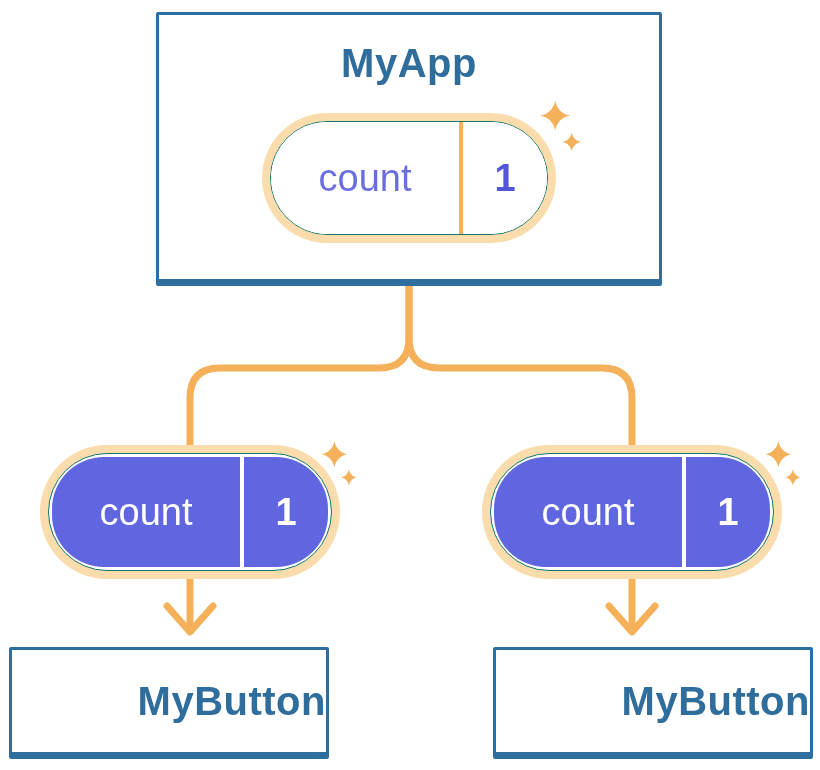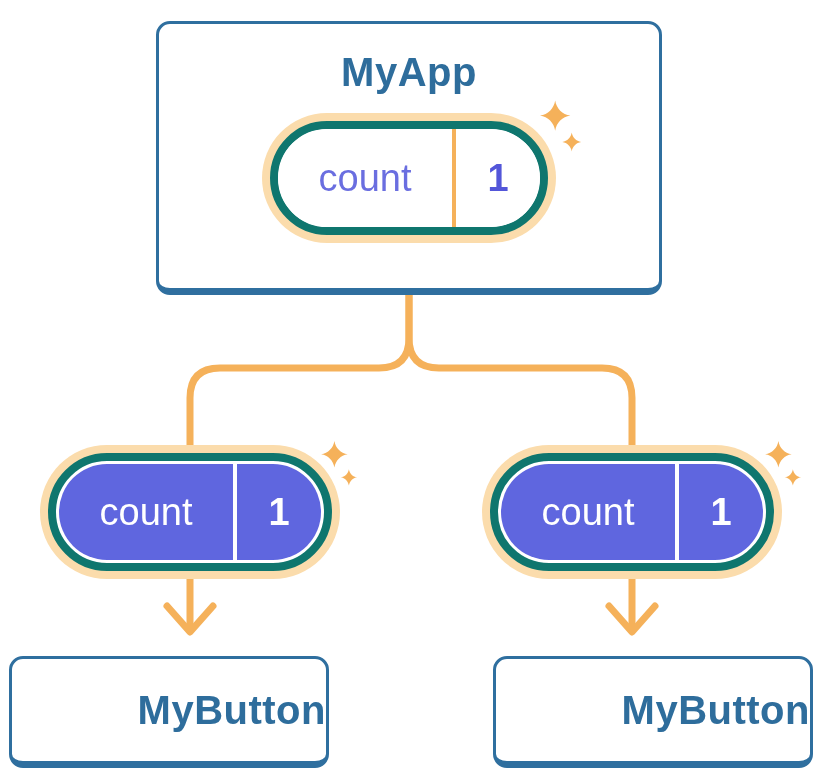--- a/index.html
+++ b/index.html
@@ -14,23 +14,22 @@
     height: 770px;
     background: #ffffff;
     overflow: hidden;
   }
   
   .card {
     position: absolute;
     background: #ffffff;
     border: 3px solid #2F6F9F;
     border-bottom-width: 7px;
-    border-radius: 14px;
+    border-radius: 2px;
     box-sizing: border-box;
-    margin-top: 9px;
   }
   .card-top {
     left: 156px; top: 12px;
     width: 506px; height: 274px;
   }
   .card-btn-left  { left: 9px;   top: 647px; width: 320px; height: 112px; }
   .card-btn-right { left: 493px; top: 647px; width: 320px; height: 112px; }
   .card-title {
     color: #2E6D9C;
     font-size: 40px;
@@ -51,21 +50,21 @@
     border-radius: 70px;
     padding: 8px;
     box-sizing: border-box;
   }
   .pill-top  { left: 262px; top: 113px; width: 294px; height: 130px; }
   .pill-left { left: 40px;  top: 445px; width: 300px; height: 134px; }
   .pill-right{ left: 482px; top: 445px; width: 300px; height: 134px; }
   .pill-ring {
     width: 100%; height: 100%;
     box-sizing: border-box;
-    border: 8px solid #0f766e;
+    border: 1px solid #0f766e;
     border-radius: 60px;
     background: #ffffff;
     overflow: hidden;
     display: flex;
   }
   .pill-core {
     flex: 1;
     display: flex;
     border-radius: 52px;
     overflow: hidden;

